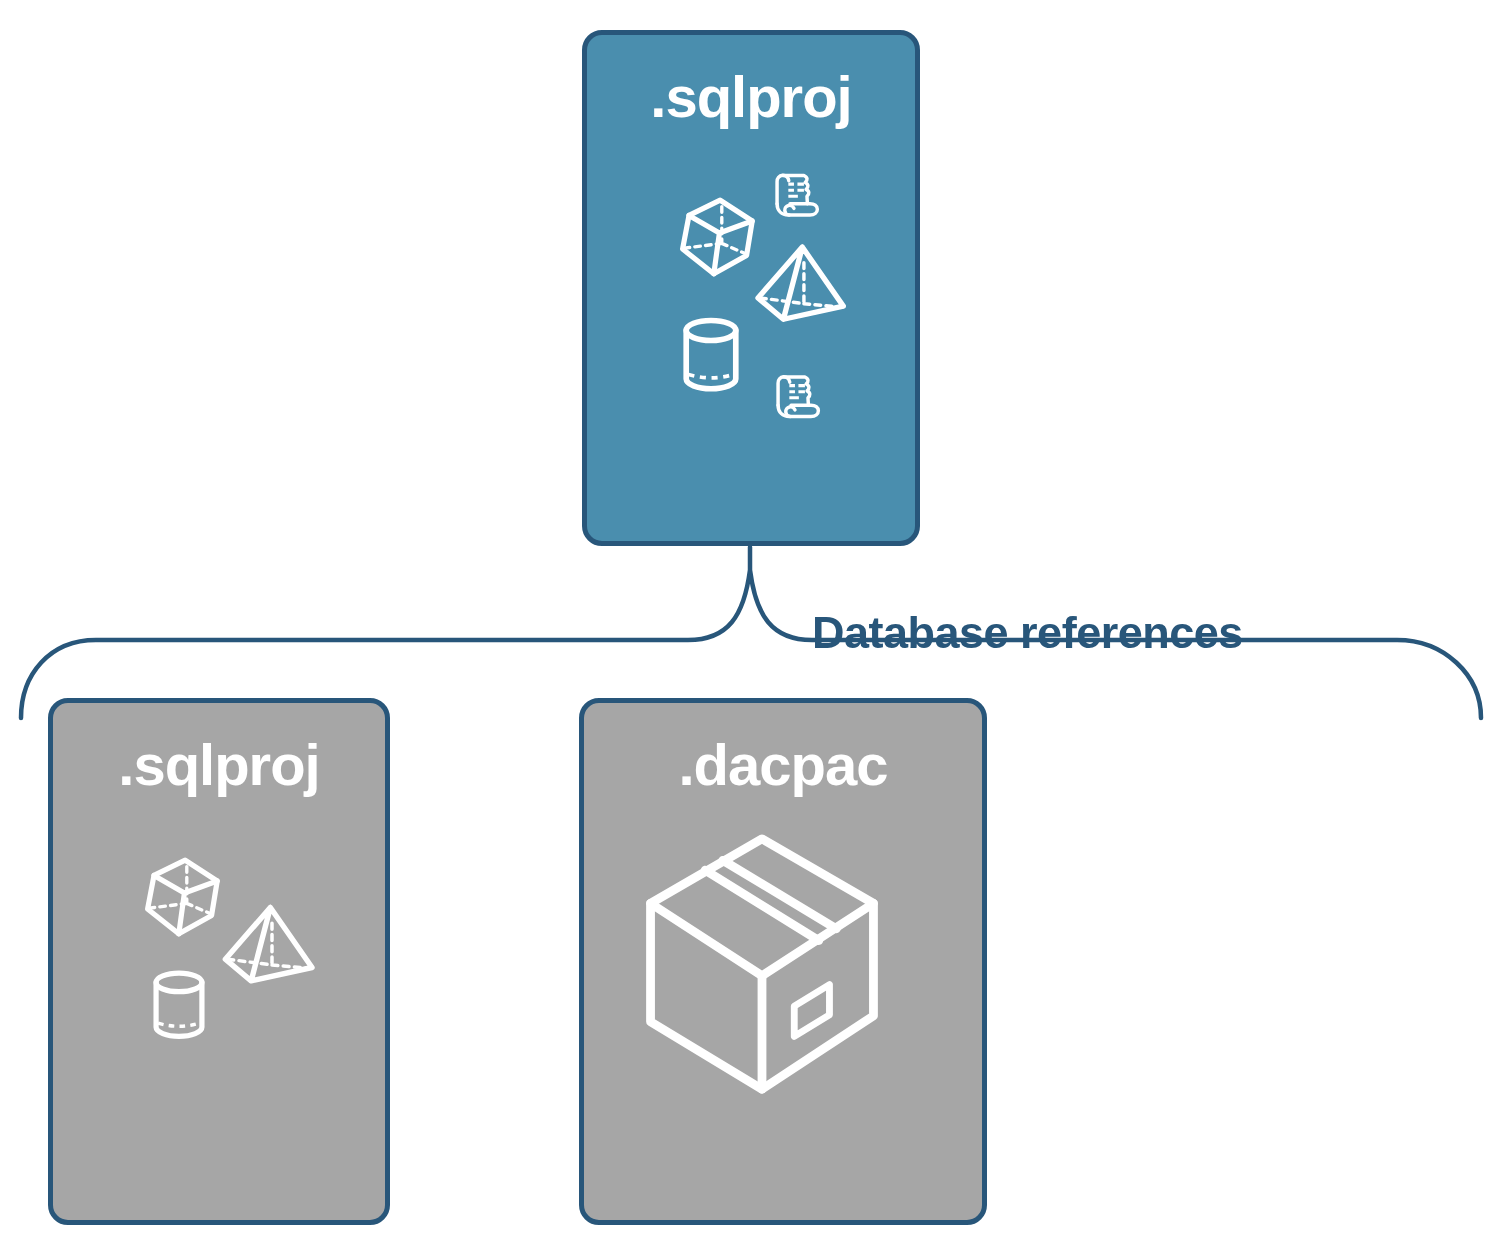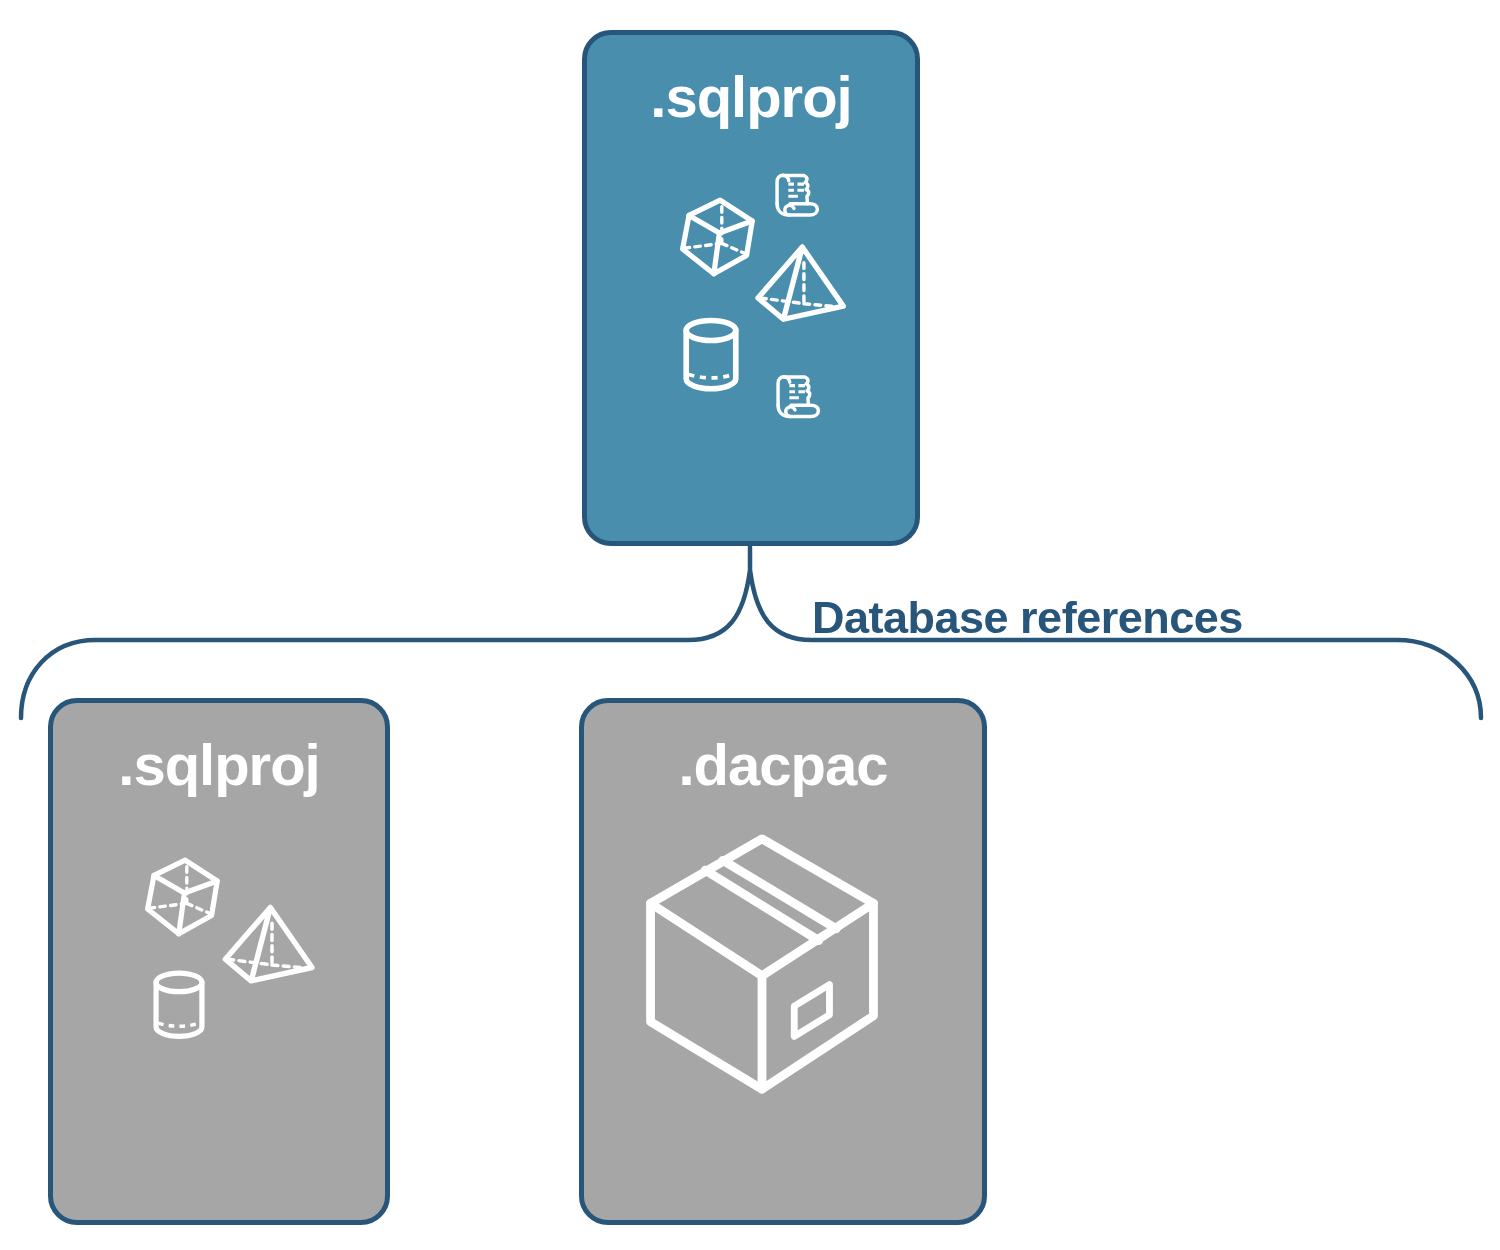--- a/index.html
+++ b/index.html
@@ -1,36 +1,36 @@
 <!DOCTYPE html>
 <html><head>
 <meta charset="utf-8">
 <style>
   html,body{margin:0;padding:0;background:#ffffff;}
   .canvas{
     position:relative;width:1500px;height:1250px;background:#ffffff;overflow:hidden;
     font-family:"Liberation Sans", sans-serif;
   }
   .node{
-    position:absolute;border:5px solid #28567A;border-radius:29px;box-sizing:border-box;
+    position:absolute;border:5px solid #28567A;border-radius:20px;box-sizing:border-box;
   }
   .node-root{left:582px;top:30px;width:338px;height:516px;background:#4A8EAE;}
   .node-child{top:698px;width:408px;height:527px;background:#A6A6A6;}
   .node-child1{left:48px;width:342px;}
   .node-child2{left:579px;}
   .node-child3{left:1114px;}
   .node-label{
     position:absolute;left:0;right:0;top:30px;text-align:center;
     color:#ffffff;font-size:58px;font-weight:700;letter-spacing:-1px;line-height:1.1;
   }
   .icon{position:absolute;}
   .icon svg{display:block;width:100%;height:100%;}
   .connector-svg{position:absolute;left:0;top:0;width:1500px;height:1250px;pointer-events:none;}
   .connector-label{
-    position:absolute;left:812px;top:592px;color:#28567A;
+    position:absolute;left:812px;top:607px;color:#28567A;
     font-size:45px;font-weight:700;letter-spacing:-0.5px;white-space:nowrap;
   }
 </style>
 </head>
 <body>
 
 <div class="canvas">
 
   <svg class="connector-svg" viewBox="0 0 1500 1250" xmlns="http://www.w3.org/2000/svg">
     <path d="M21 718 C21 674 50 640 96 640 L688 640 C728 640 744 616 750 570 L750 547

